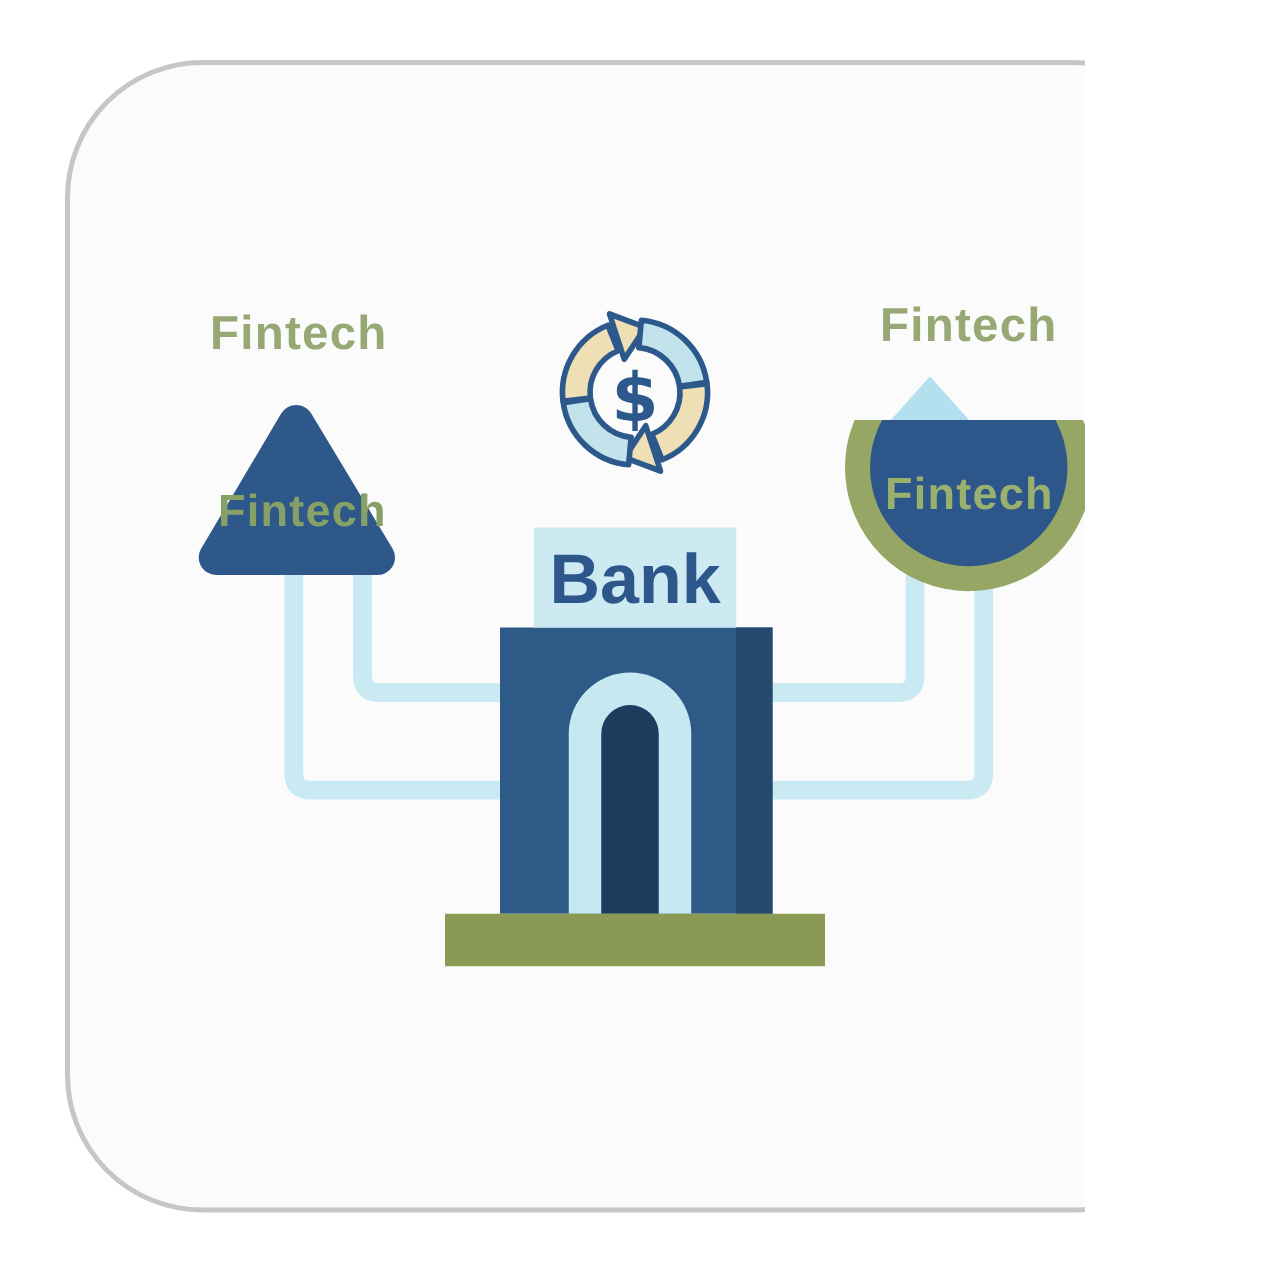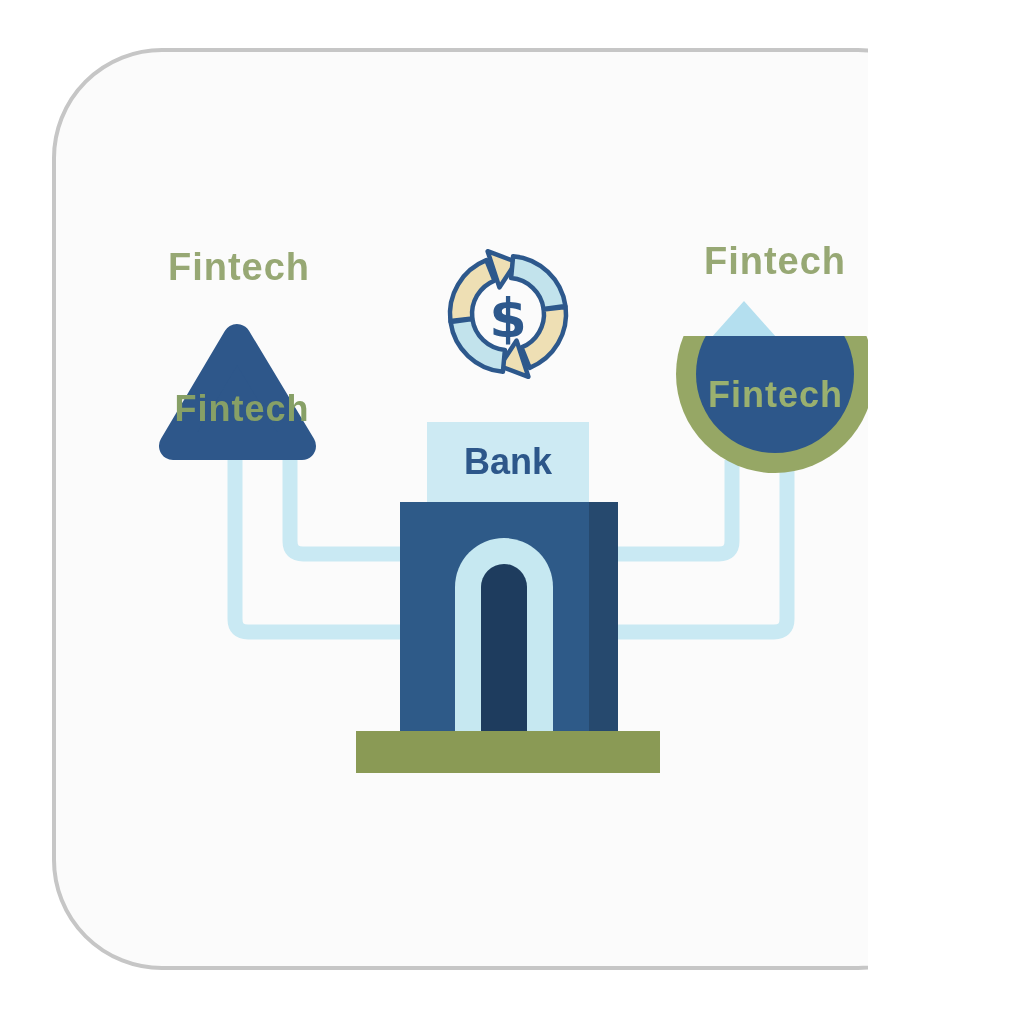--- a/index.html
+++ b/index.html
@@ -39,21 +39,21 @@
   .shield-label{left:0;top:38px;width:199px;font-size:36px;color:#9ab06f;}
   .up-arrowhead{
     position:absolute;left:711px;top:301px;width:0;height:0;
     border-left:33px solid transparent;border-right:33px solid transparent;
     border-bottom:37px solid #b4dfef;
   }
   .bank-banner{
     position:absolute;left:427px;top:422px;width:162px;height:80px;
     background:#cdeaf3;display:flex;align-items:center;justify-content:center;
   }
-  .bank-banner span{font-size:36px;font-weight:bold;color:#2d578a;}
+  .bank-banner span{font-size:56px;font-weight:bold;color:#2d578a;}
   .bank-main{position:absolute;left:400px;top:502px;width:218px;height:229px;background:#2e5a88;}
   .bank-shadow{position:absolute;left:589px;top:502px;width:29px;height:229px;background:#26496e;}
   .arch-outer{
     position:absolute;left:455px;top:538px;width:98px;height:193px;
     background:#c6e8f1;border-radius:49px 49px 0 0;
   }
   .arch-inner{
     position:absolute;left:481px;top:564px;width:46px;height:167px;
     background:#1e3c5e;border-radius:23px 23px 0 0;
   }

